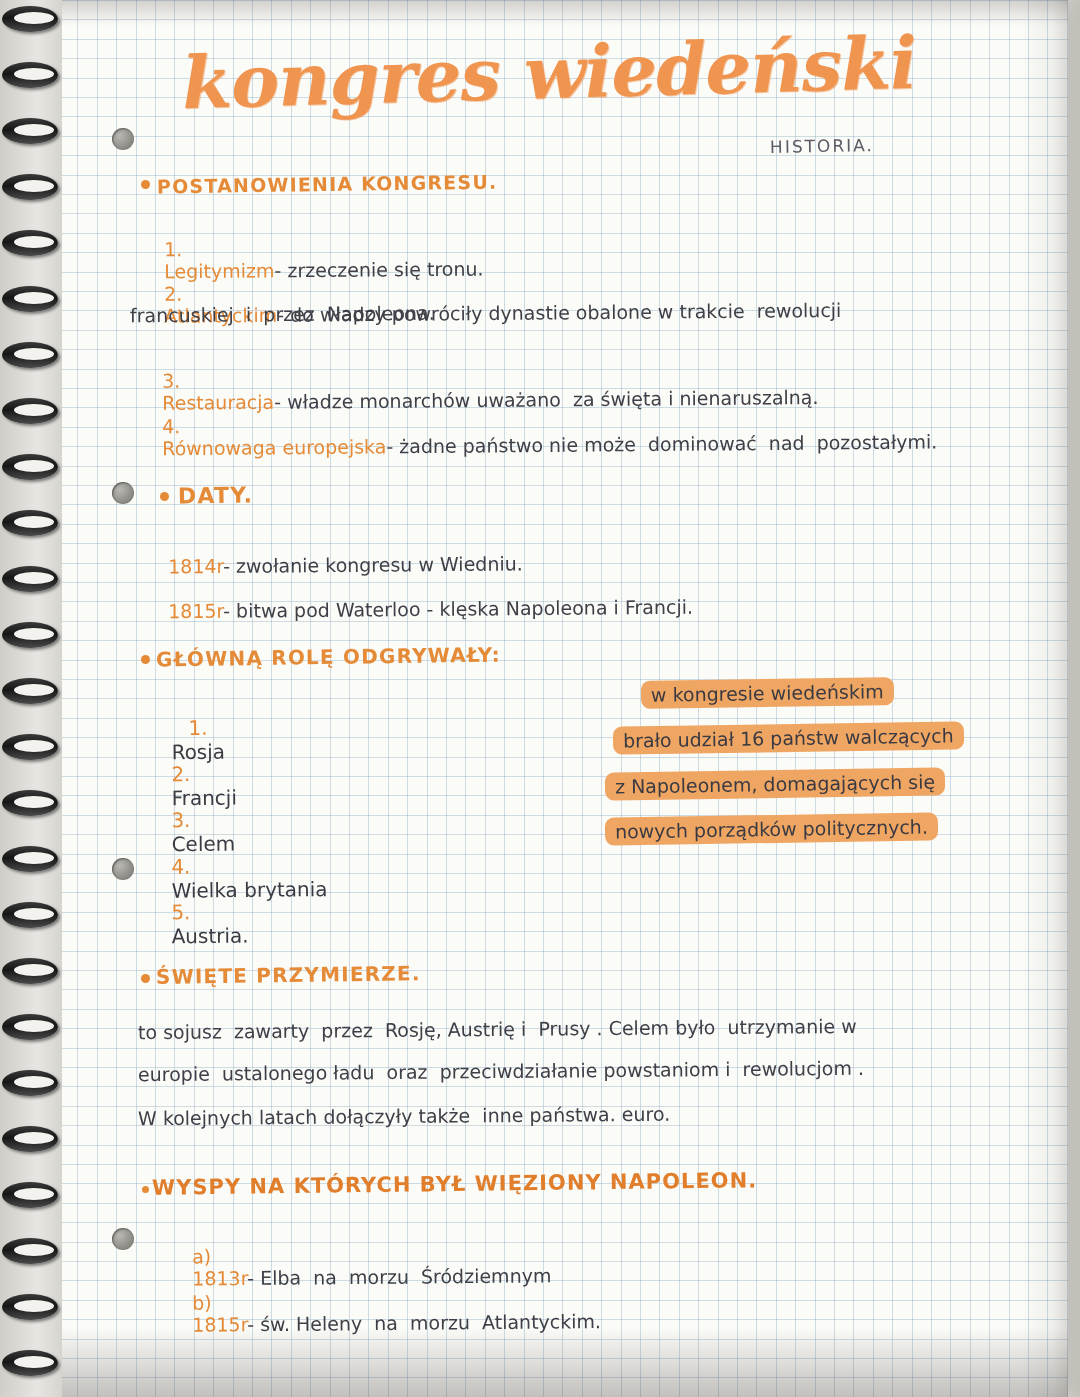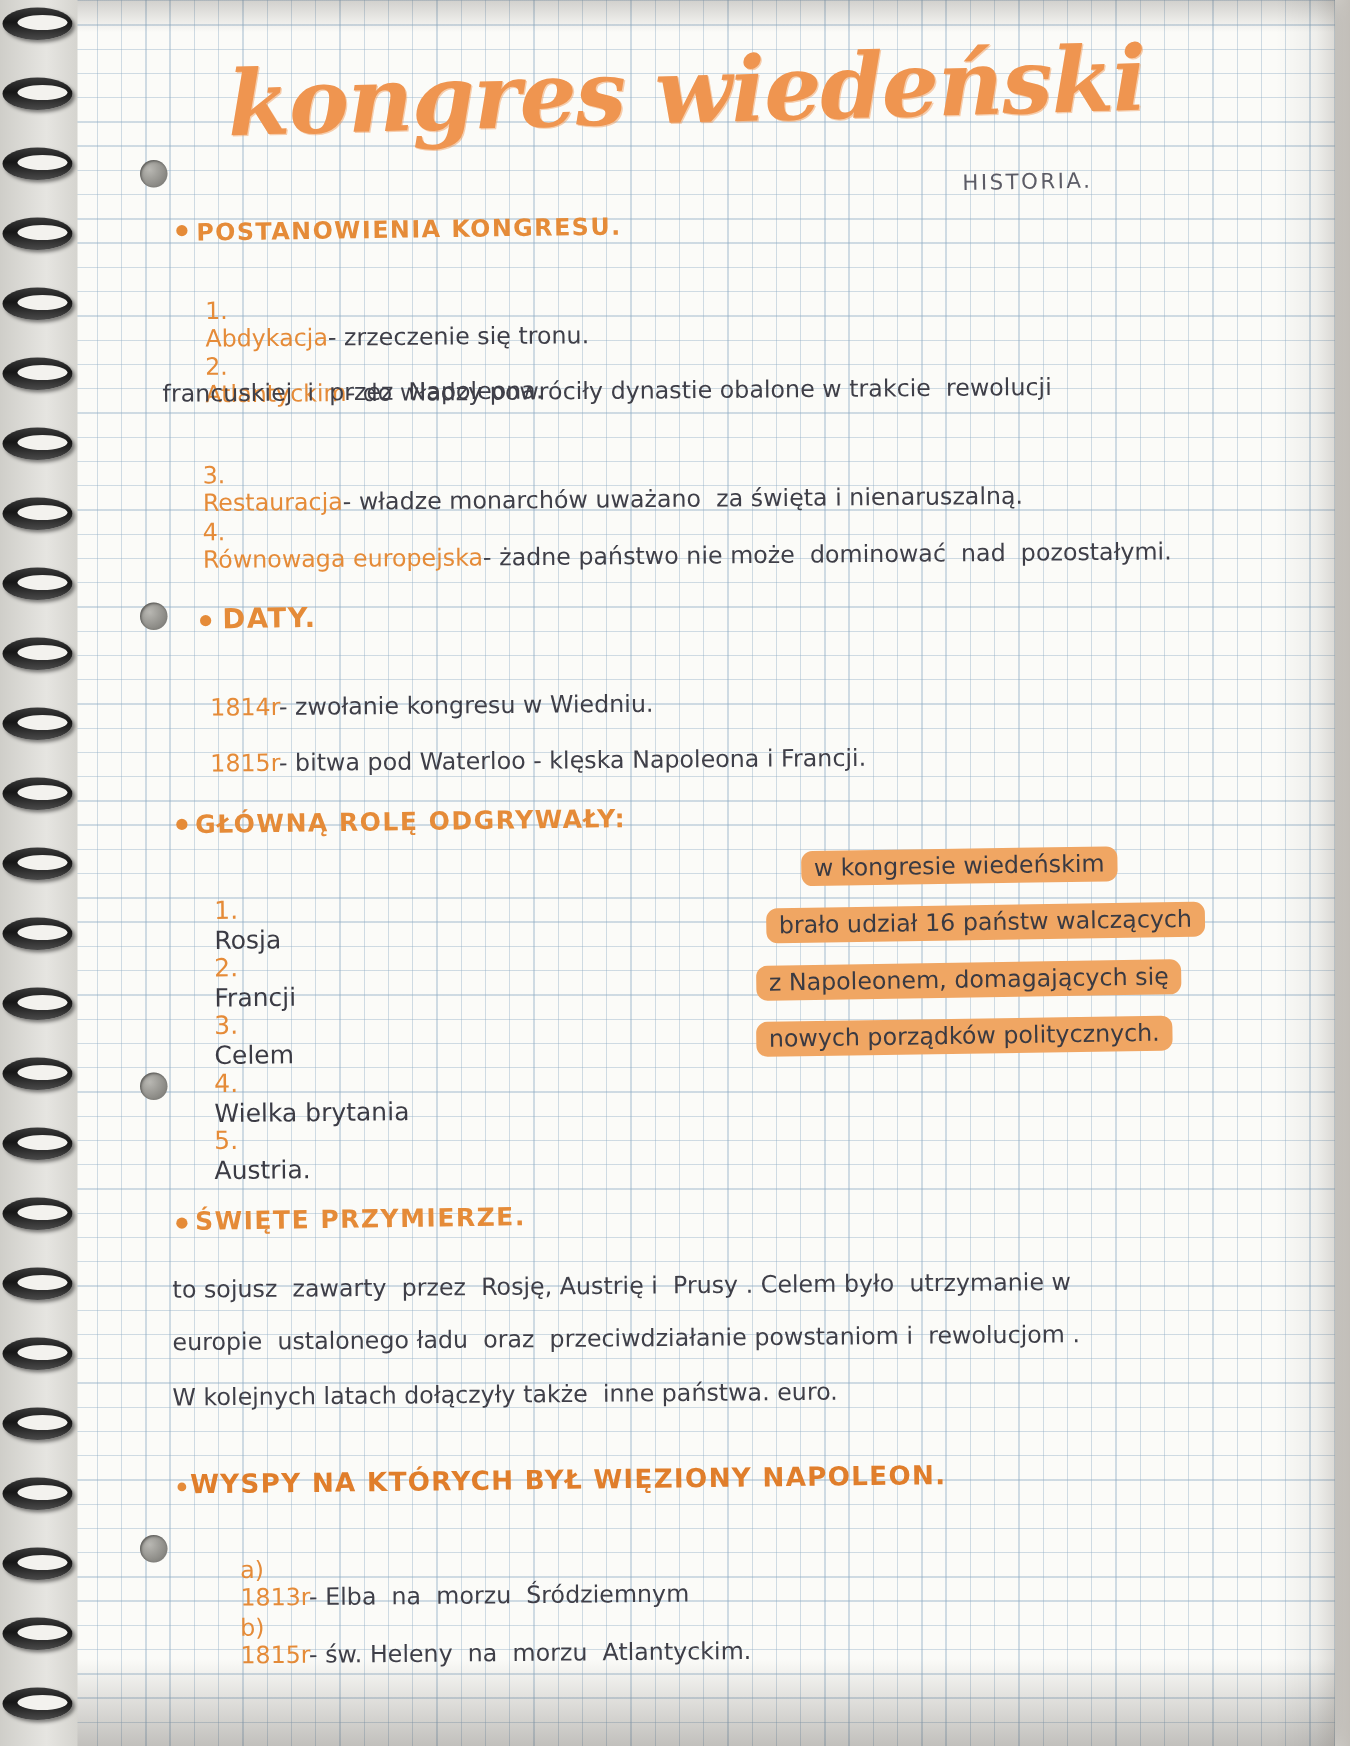--- a/index.html
+++ b/index.html
@@ -122,21 +122,21 @@
   <div id="paper"></div>
 
   <div class="hw title" style="left:182px;top:30px;">kongres wiedeński</div>
   <div class="hw subject" style="left:770px;top:136px;">HISTORIA.</div>
 
   <div class="bullet" style="left:141px;top:180px;"></div>
   <div class="hw head" style="left:157px;top:173px;">POSTANOWIENIA KONGRESU.</div>
 
   <div class="hw line" style="left:140px;top:215px;">
     <span class="num">1.</span>
-    <span class="term">Abdykacja</span><span>- zrzeczenie się tronu.</span>
+    <span class="term">Legitymizm</span><span>- zrzeczenie się tronu.</span>
   </div>
 
   <div class="hw line" style="left:140px;top:258px;">
     <span class="num">2.</span>
     <span class="term">Atlantyckim</span><span>- do władzy powróciły dynastie obalone w trakcie  rewolucji</span>
   </div>
 
   <div class="hw line" style="left:130px;top:303px;">francuskiej  i  przez  Napoleona.</div>
 
   <div class="hw line" style="left:138px;top:345px;">
@@ -155,21 +155,21 @@
   <div class="hw line" style="left:144px;top:532px;">
     <span class="term">1814r</span><span>- zwołanie kongresu w Wiedniu.</span>
   </div>
   <div class="hw line" style="left:144px;top:576px;">
     <span class="term">1815r</span><span>- bitwa pod Waterloo - klęska Napoleona i Francji.</span>
   </div>
 
   <div class="bullet" style="left:141px;top:655px;"></div>
   <div class="hw head" style="left:156px;top:645px;font-size:20px;">GŁÓWNĄ ROLĘ ODGRYWAŁY:</div>
 
-  <div class="hw listitem" style="left:146px;top:692px;">
+  <div class="hw listitem" style="left:146px;top:692px;text-align:center;">
     <span class="num">1.</span>
     <span>Rosja</span>
   </div>
   <div class="hw listitem" style="left:146px;top:738px;">
     <span class="num">2.</span>
     <span>Francji</span>
   </div>
   <div class="hw listitem" style="left:146px;top:784px;">
     <span class="num">3.</span>
     <span>Celem</span>

